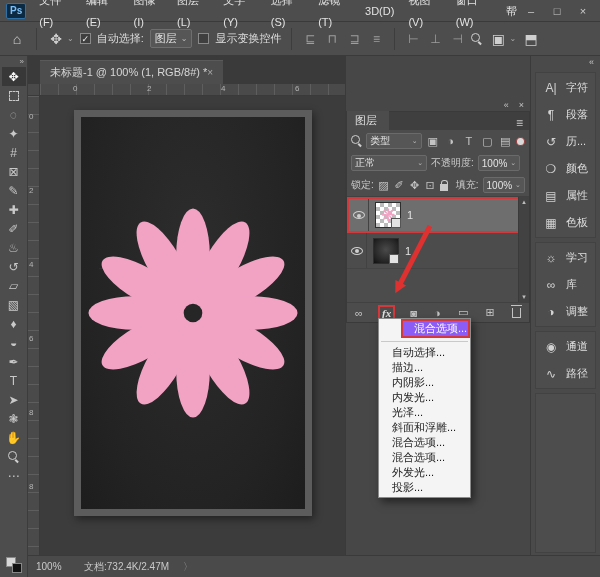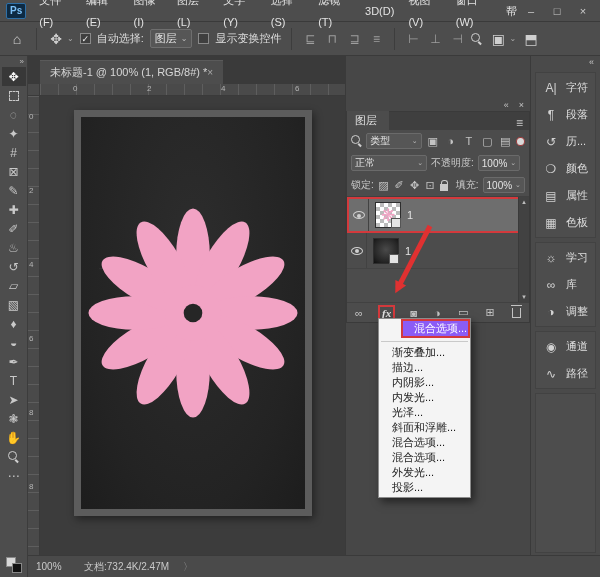--- a/index.html
+++ b/index.html
@@ -484,21 +484,21 @@
       <span class="status-zoom">100%</span>
       <span class="status-doc">文档:732.4K/2.47M</span>
       <span class="status-chev">〉</span>
     </div>
   </div>
 </div>
 
 <div class="fx-menu">
   <div class="fx-item hl">混合选项...</div>
   <div class="fx-sep"></div>
-  <div class="fx-item">渐变叠加...</div>
+  <div class="fx-item">自动选择...</div>
   <div class="fx-item">描边...</div>
   <div class="fx-item">内阴影...</div>
   <div class="fx-item">内发光...</div>
   <div class="fx-item">光泽...</div>
   <div class="fx-item">斜面和浮雕...</div>
   <div class="fx-item">混合选项...</div>
   <div class="fx-item">混合选项...</div>
   <div class="fx-item">外发光...</div>
   <div class="fx-item">投影...</div>
 </div>

